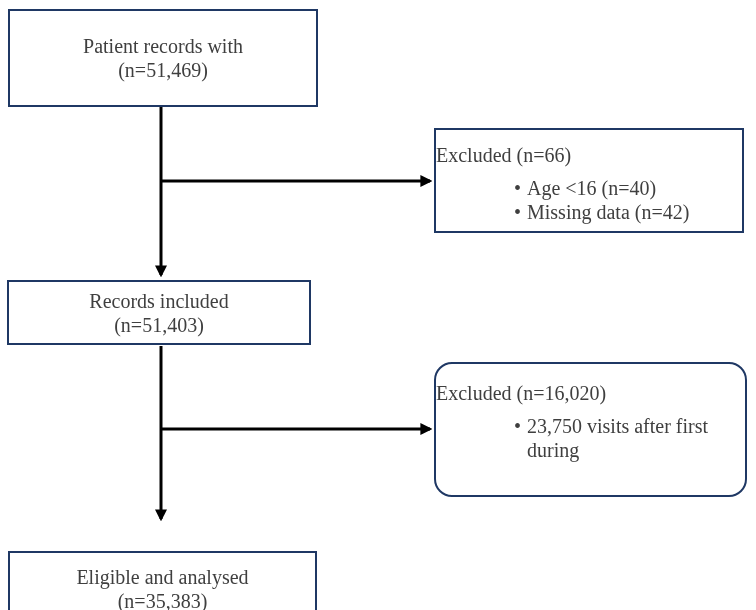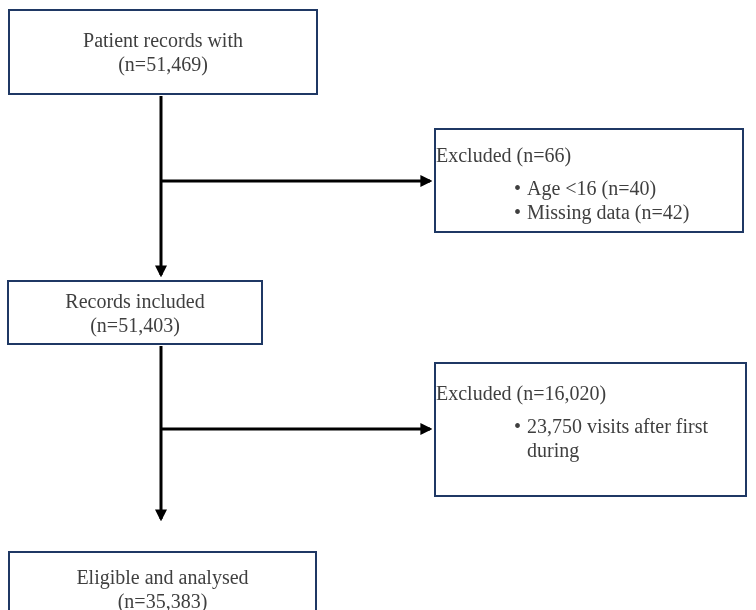--- a/index.html
+++ b/index.html
@@ -38,25 +38,25 @@
     position:relative;
     margin-left:69px;
     padding-left:13px;
   }
   ul.bullets li::before{
     content:"\2022";
     position:absolute;
     left:0;top:0;
   }
   
-  #box-top{left:8px;top:9px;width:310px;height:86px;}
-  #box-included{left:7px;top:280px;width:256px;height:65px;}
+  #box-top{left:8px;top:9px;width:310px;height:98px;}
+  #box-included{left:7px;top:280px;width:304px;height:65px;}
   #box-analysed{left:8px;top:525px;width:309px;height:76px;margin-top:26px;}
   #box-excluded1{left:434px;top:128px;width:310px;height:105px;padding-top:13px;}
-  #box-excluded2{left:434px;top:362px;width:313px;height:135px;padding-top:17px;}
+  #box-excluded2{left:434px;top:362px;width:313px;height:135px;padding-top:17px;border-radius:18px;}
   svg.arrows{position:absolute;left:0;top:0;pointer-events:none;}
   svg.arrows line{stroke:var(--arrow);stroke-width:3;}
   svg.arrows .head{fill:var(--arrow);}
 </style>
 </head>
 <body>
 
 <div class="canvas">
 
   <svg class="arrows" width="756" height="610" viewBox="0 0 756 610">

